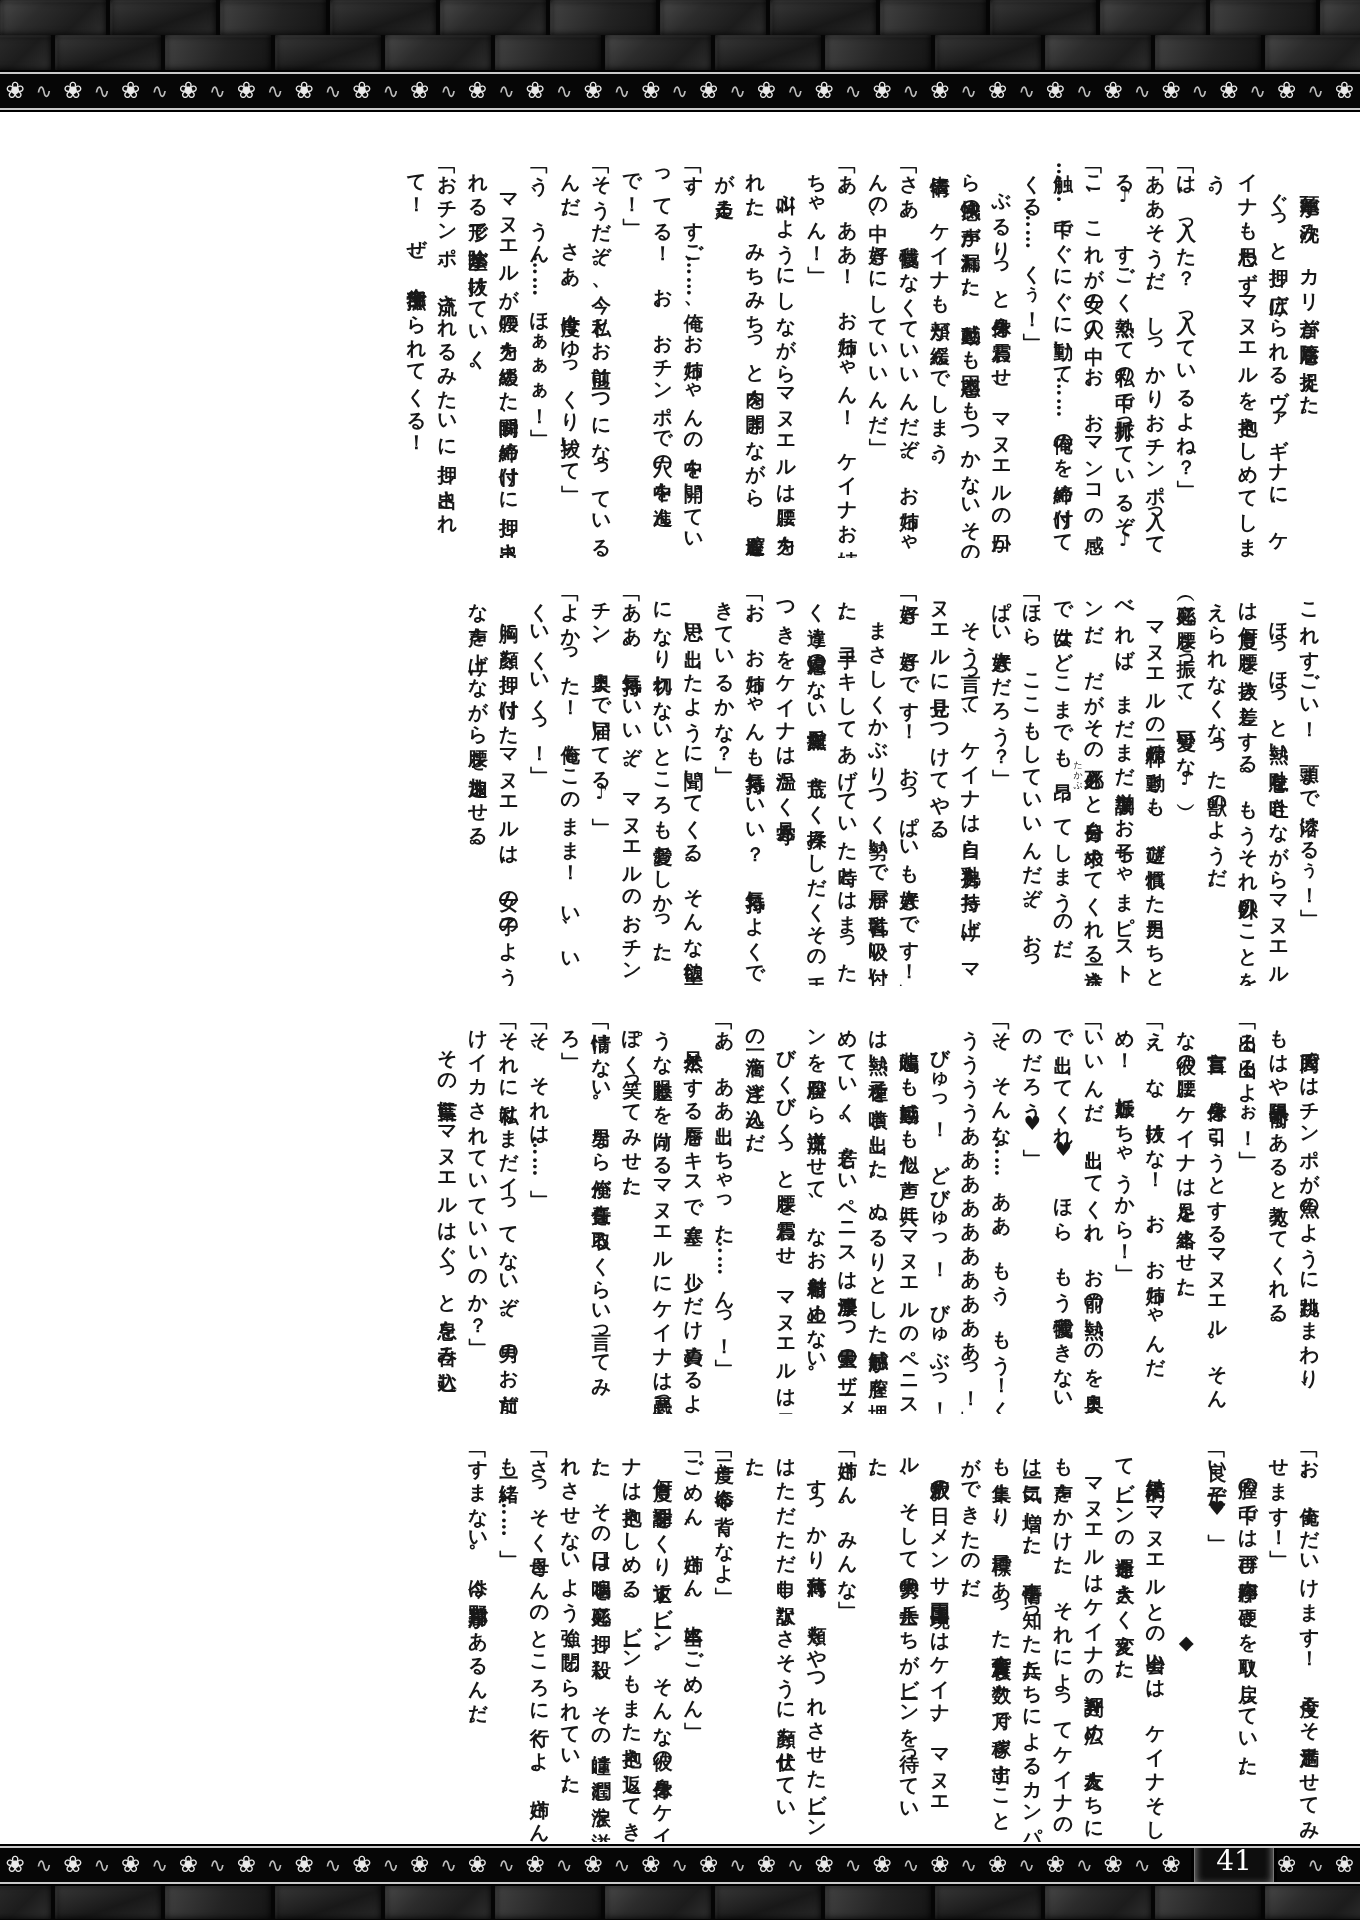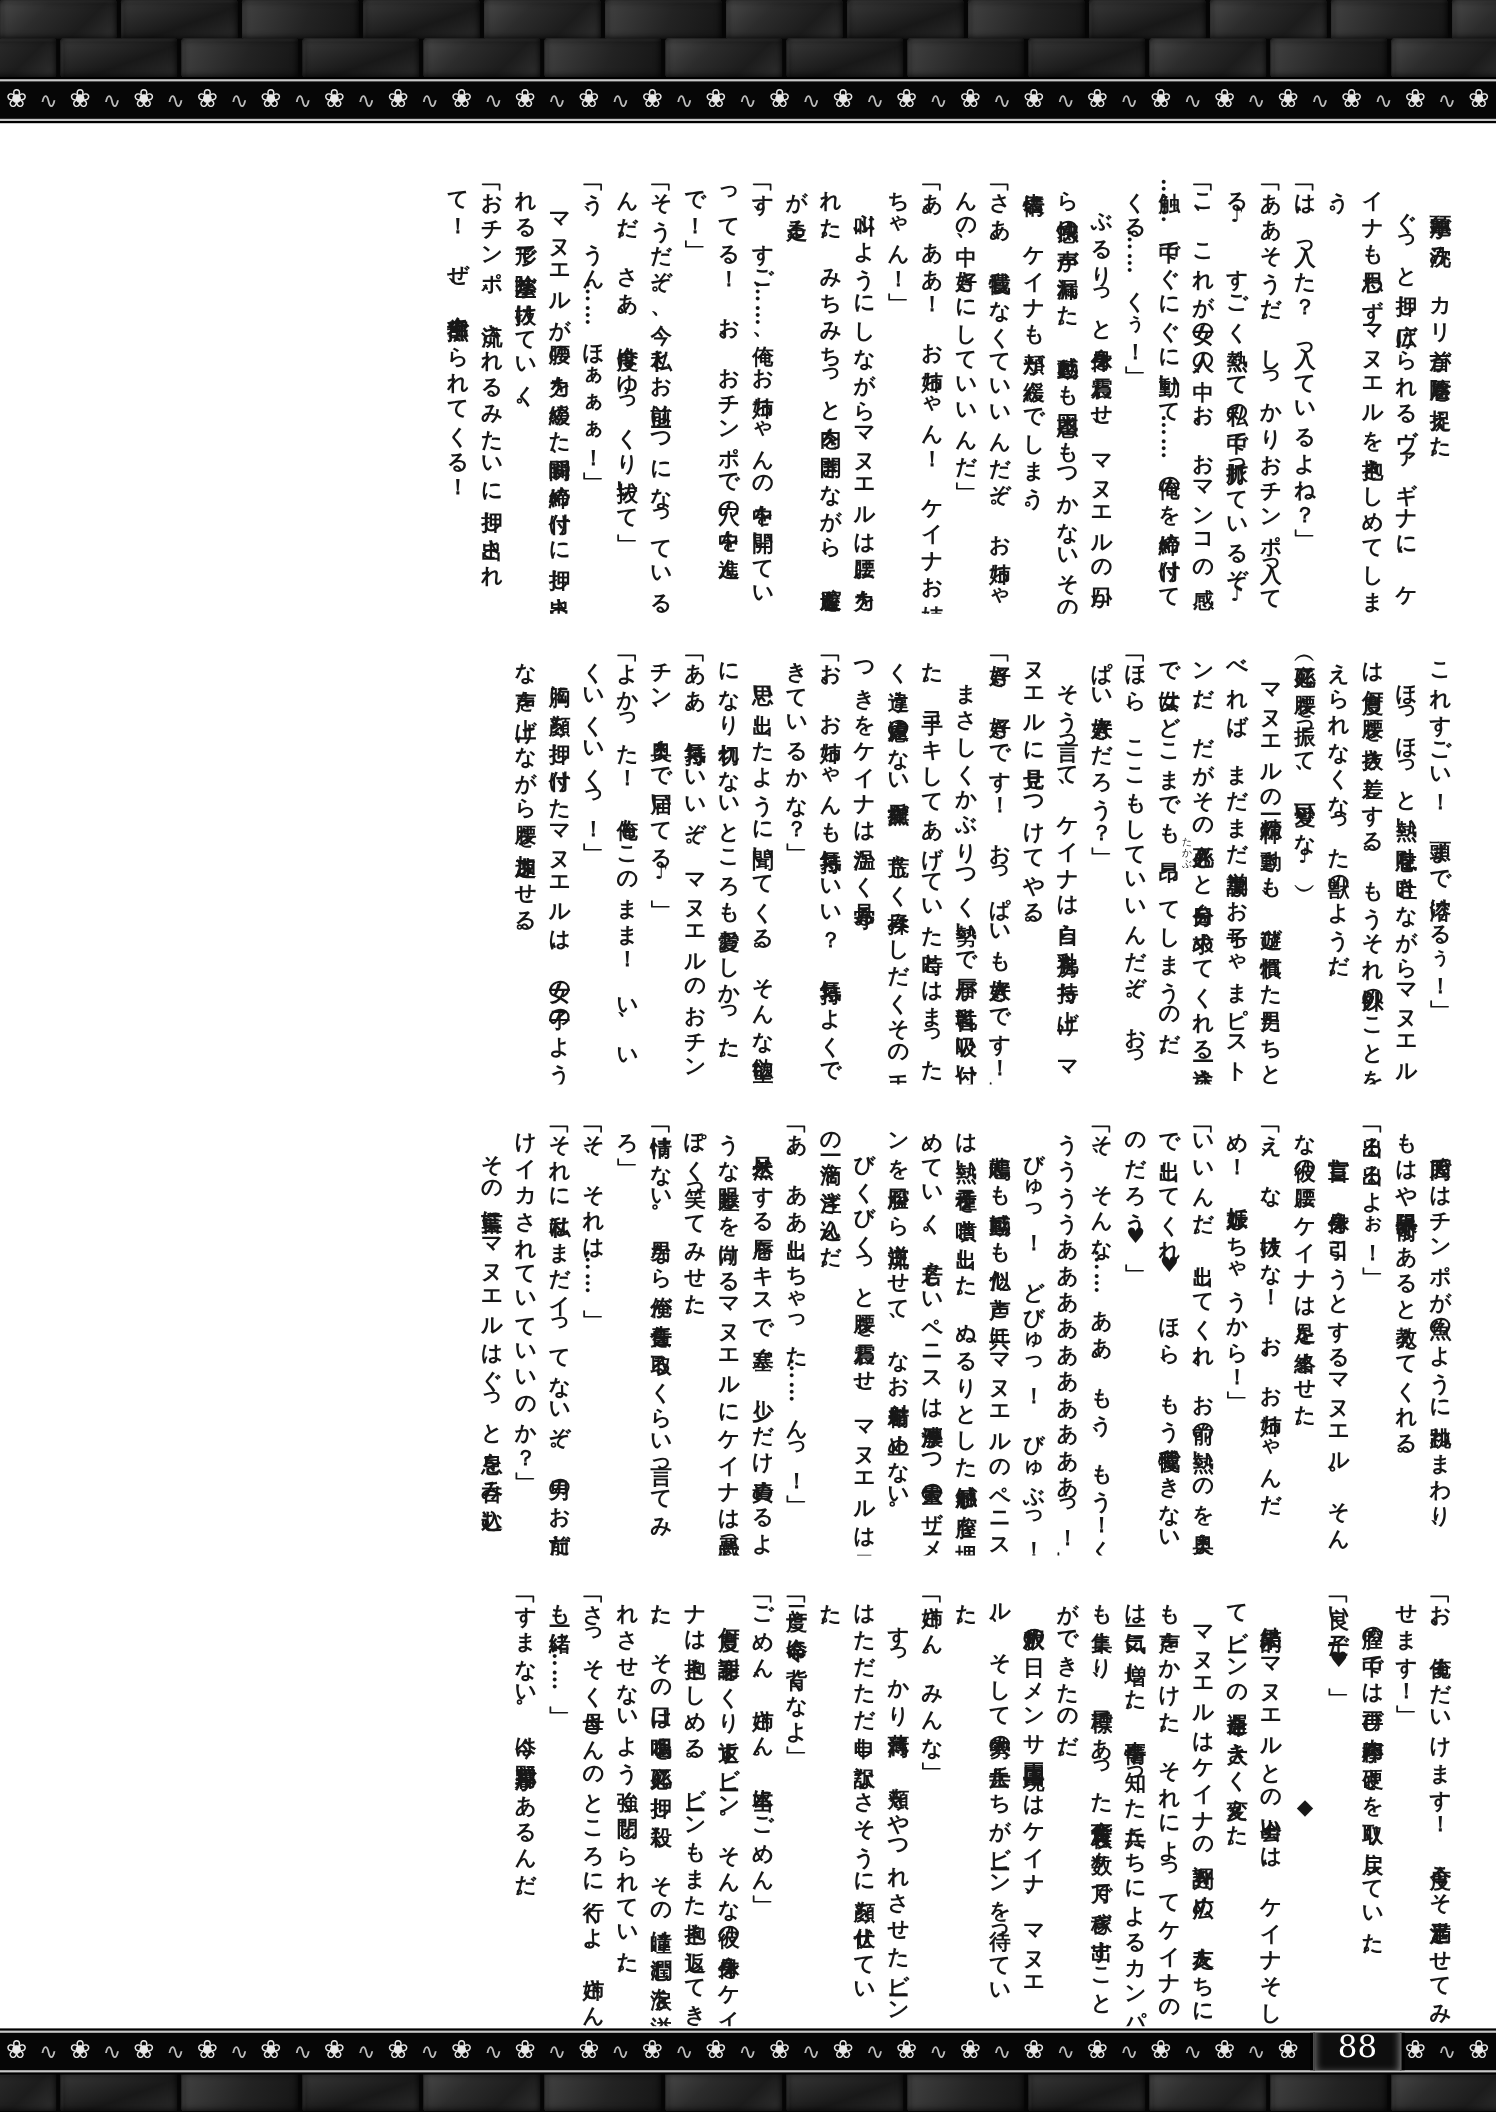--- a/index.html
+++ b/index.html
@@ -248,21 +248,21 @@
         <p>「ごめん、姉さん。本当にごめん」</p>
         <p class="indent">何度も謝罪をくり返すビーン。そんな彼の身体をケイナは抱きしめる。ビーンもまた抱き返してきた。その口は嗚咽を必死に押し殺し、その瞳は潤む涙を溢れさせないよう強く閉じられていた。</p>
         <p>「さっそく母さんのところに行くよ。姉さんも一緒に……」</p>
         <p>「すまない。今は野暮用があるんだ。</p>
       </section>
   </main>
 
   <footer class="footer">
     <div class="ornament" id="ornament-bottom">
       <div class="page-number-tab">
-        <span>88</span>
+        <span>41</span>
       </div>
     <span class="flower">❀</span>
         <span class="swirl">∿</span>
         <span class="flower">❀</span>
         <span class="swirl">∿</span>
         <span class="flower">❀</span>
         <span class="swirl">∿</span>
         <span class="flower">❀</span>
         <span class="swirl">∿</span>
         <span class="flower">❀</span>

